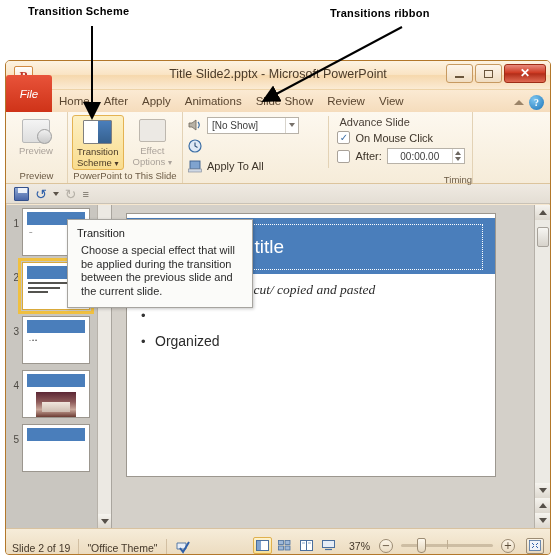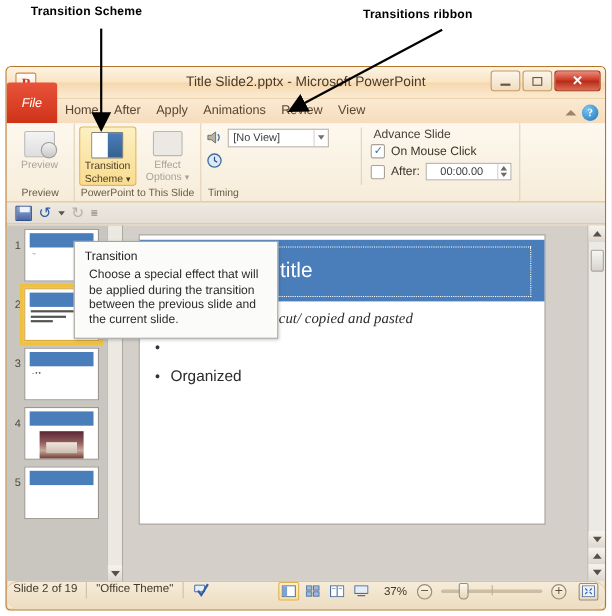--- a/index.html
+++ b/index.html
@@ -367,24 +367,23 @@
     position: absolute; right: 0; top: 0; bottom: 0; width: 16px;
     background: #eceae4; border-left: 1px solid #b5b0a8;
     display: flex; flex-direction: column; justify-content: space-between;
   }
 
   
   .statusbar {
     position: absolute; left: 0; right: 0; bottom: 0; height: 26px;
     background: linear-gradient(to bottom,#f6ecd9,#ecdcc0);
     border-top: 1px solid #d8c2a0;
-    display: flex; align-items: flex-start;
+    display: flex; align-items: flex-end;
     font-size: 10.5px; color: #44382a;
     padding: 0 6px;
-    border-radius: 11px;
   }
   .sb-sep { width: 1px; height: 15px; background: #d2bfa2; margin: 0 8px; }
   .sb-spell {
     width: 17px; height: 14px; position: relative;
   }
   .view-btns { display: flex; align-items: center; gap: 3px; margin-left: auto; }
   .vbtn {
     width: 19px; height: 17px;
     display: flex; align-items: center; justify-content: center;
     border: 1px solid transparent; border-radius: 2px;
@@ -468,20 +467,21 @@
         </div>
     </div>
   </div>
 
   <div class="tabstrip">
     <div class="tab-file">File</div>
     <div class="tab">Home</div>
     <div class="tab">After</div>
     <div class="tab">Apply</div>
     <div class="tab">Animations</div>
+    <div class="tab">Slide Show</div>
     <div class="tab">Review</div>
     <div class="tab">View</div>
     <div class="tab-help">
       <div class="help-caret"></div>
       <div class="help-circle">?</div>
     </div>
   </div>
 
   <div class="ribbon">
 
@@ -525,33 +525,42 @@
 
         <div style="width:140px;">
           <div class="ctrl-row">
             <span class="mini-icon">
               <svg width="16" height="16" viewBox="0 0 16 16">
                 <path d="M2 6 h3 l4 -3 v10 l-4 -3 H2 z" fill="#b8b2a6" stroke="#6c665c" stroke-width="0.8"></path>
                 <path d="M11 5 q2.5 3 0 6" stroke="#3c6ea5" stroke-width="1.2" fill="none"></path>
               </svg>
             </span>
             <div class="combo">
-              <span class="cv">[No View]</span>
+              <span class="cv">[No Show]</span>
               <span class="arrow">
                   <span class="caret-dn"></span>
                 </span>
             </div>
           </div>
           <div class="ctrl-row">
             <span class="mini-icon">
               <svg width="16" height="16" viewBox="0 0 16 16">
                 <circle cx="8" cy="8" r="6" fill="#dfe9f5" stroke="#3c6ea5" stroke-width="1.2"></circle>
                 <path d="M8 4.5 V8 L10.5 9.5" stroke="#2d4f78" stroke-width="1.1" fill="none"></path>
               </svg>
             </span>
+          </div>
+          <div class="apply-btn">
+            <span class="mini-icon">
+              <svg width="16" height="16" viewBox="0 0 16 16">
+                <rect x="3" y="3" width="10" height="8" fill="#7fa3cf" stroke="#3c5f8d" stroke-width="0.9"></rect>
+                <rect x="1.5" y="11" width="13" height="3" fill="#cfd8e4" stroke="#8b93a0" stroke-width="0.7"></rect>
+              </svg>
+            </span>
+            <span>Apply To All</span>
           </div>
         </div>
 
         <div style="width:140px; border-left:1px solid #e3d2b5; padding-left:8px; margin-left:2px;">
           <div class="adv-title">Advance Slide</div>
           <div class="chk-row">
             <span class="chkbox">
                 <span>✓</span>
               </span>
             <span>On Mouse Click</span>
@@ -562,21 +571,21 @@
             <span class="spin after-spin">
               <span class="sv" style="text-align:center;padding-right:0;">00:00.00</span>
               <span class="spin-arrows">
                 <span class="sa-up"></span>
                 <span class="sa-dn"></span>
               </span>
             </span>
           </div>
         </div>
       </div>
-      <div class="rgroup-label" style="text-align:left;padding-left:6px;">Timing</div>
+      <div class="rgroup-label" style="text-align:right;padding-left:6px;">Timing</div>
     </div>
 
     <div class="rgroup" style="flex:1;border-right:none;"></div>
   </div>
 
   <div class="qat">
     <span class="qat-save"></span>
     <span class="qat-undo">↺</span>
     <span class="tiny-caret"></span>
     <span class="qat-redo">↻</span>

